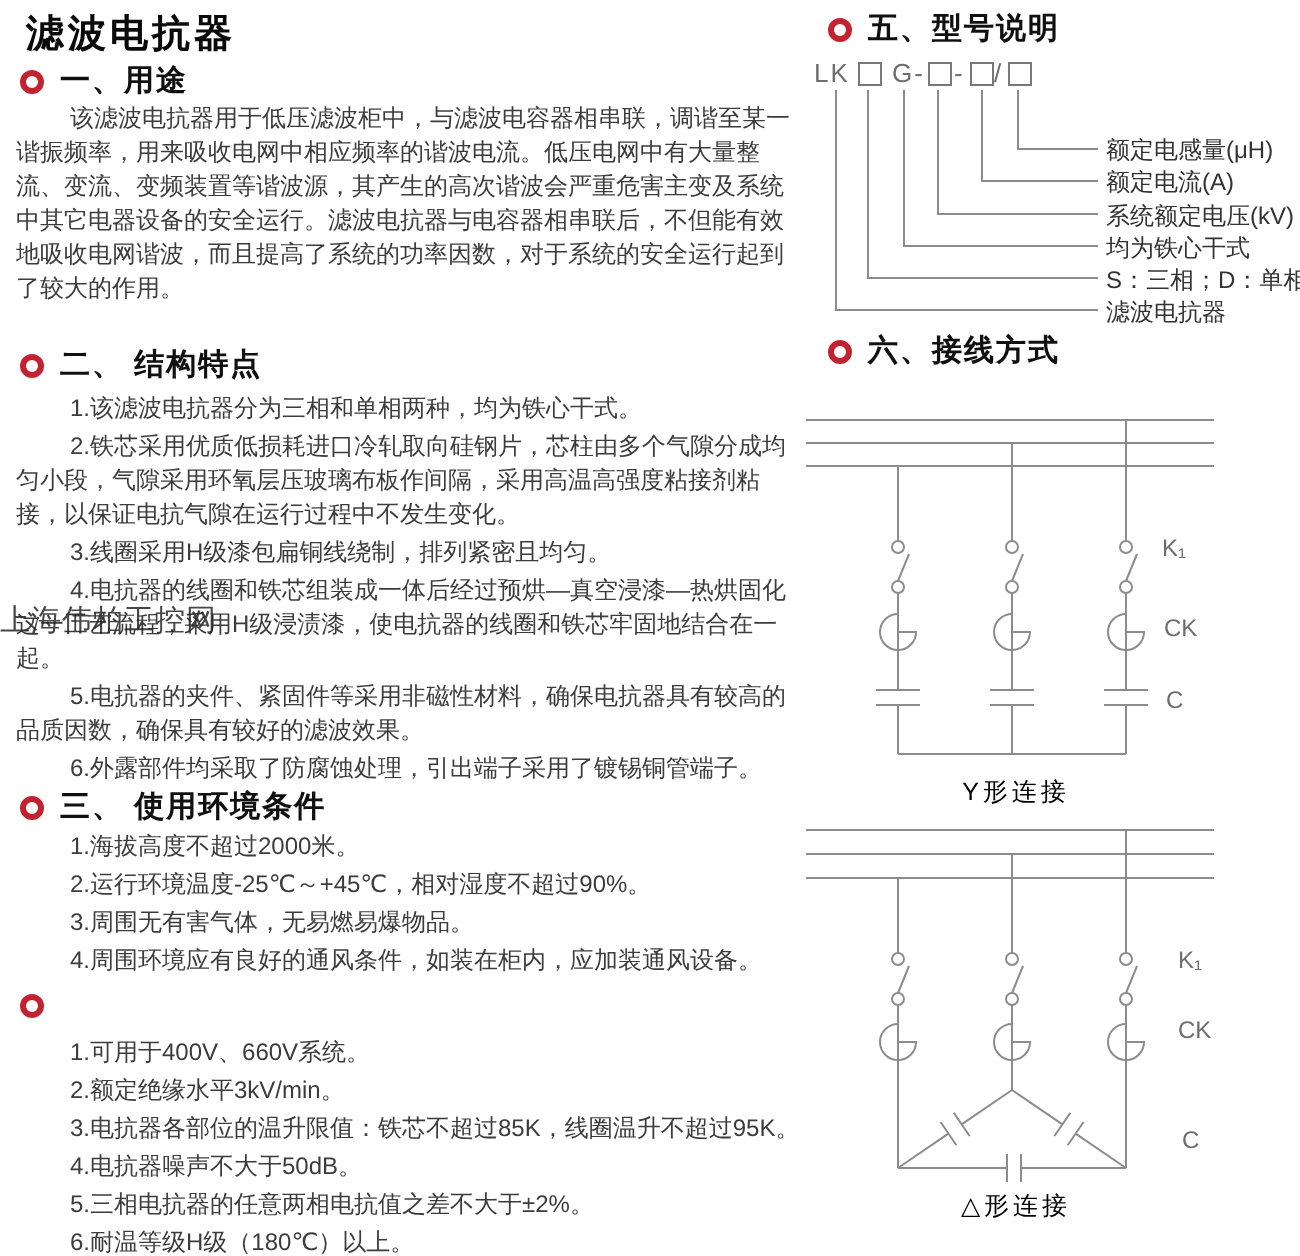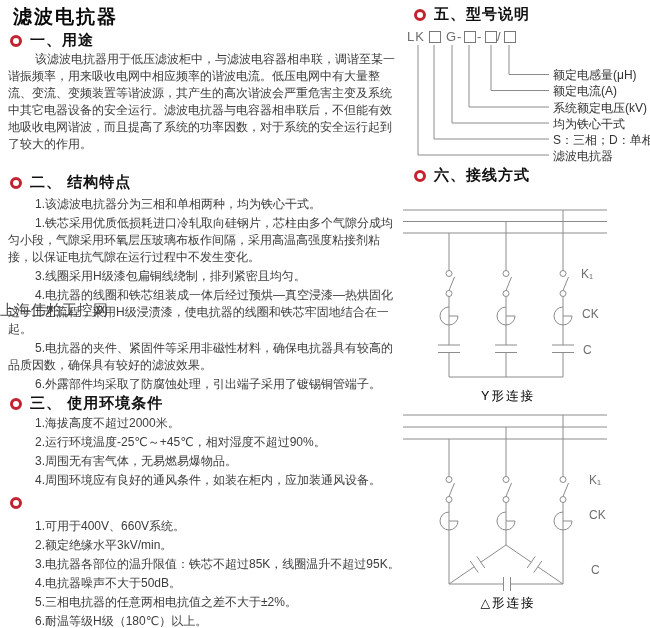--- a/index.html
+++ b/index.html
@@ -147,21 +147,21 @@
 <div class="block" style="top:51px;">
   <p>该滤波电抗器用于低压滤波柜中，与滤波电容器相串联，调谐至某一谐振频率，用来吸收电网中相应频率的谐波电流。低压电网中有大量整流、变流、变频装置等谐波源，其产生的高次谐波会严重危害主变及系统中其它电器设备的安全运行。滤波电抗器与电容器相串联后，不但能有效地吸收电网谐波，而且提高了系统的功率因数，对于系统的安全运行起到了较大的作用。</p>
 </div>
 
 <div class="sec-h" style="left:10px;top:173px;">
   <span class="bullet"></span>
   <span>二、 结构特点</span>
 </div>
 <div class="block" style="top:196px;">
   <p>1.该滤波电抗器分为三相和单相两种，均为铁心干式。</p>
-  <p>1.铁芯采用优质低损耗进口冷轧取向硅钢片，芯柱由多个气隙分成均匀小段，气隙采用环氧层压玻璃布板作间隔，采用高温高强度粘接剂粘接，以保证电抗气隙在运行过程中不发生变化。</p>
+  <p>2.铁芯采用优质低损耗进口冷轧取向硅钢片，芯柱由多个气隙分成均匀小段，气隙采用环氧层压玻璃布板作间隔，采用高温高强度粘接剂粘接，以保证电抗气隙在运行过程中不发生变化。</p>
   <p>3.线圈采用H级漆包扁铜线绕制，排列紧密且均匀。</p>
   <p>4.电抗器的线圈和铁芯组装成一体后经过预烘—真空浸漆—热烘固化这一工艺流程，采用H级浸渍漆，使电抗器的线圈和铁芯牢固地结合在一起。</p>
   <p>5.电抗器的夹件、紧固件等采用非磁性材料，确保电抗器具有较高的品质因数，确保具有较好的滤波效果。</p>
   <p>6.外露部件均采取了防腐蚀处理，引出端子采用了镀锡铜管端子。</p>
 </div>
 
 <div class="sec-h" style="left:10px;top:394px;">
   <span class="bullet"></span>
   <span>三、 使用环境条件</span>
 </div>

